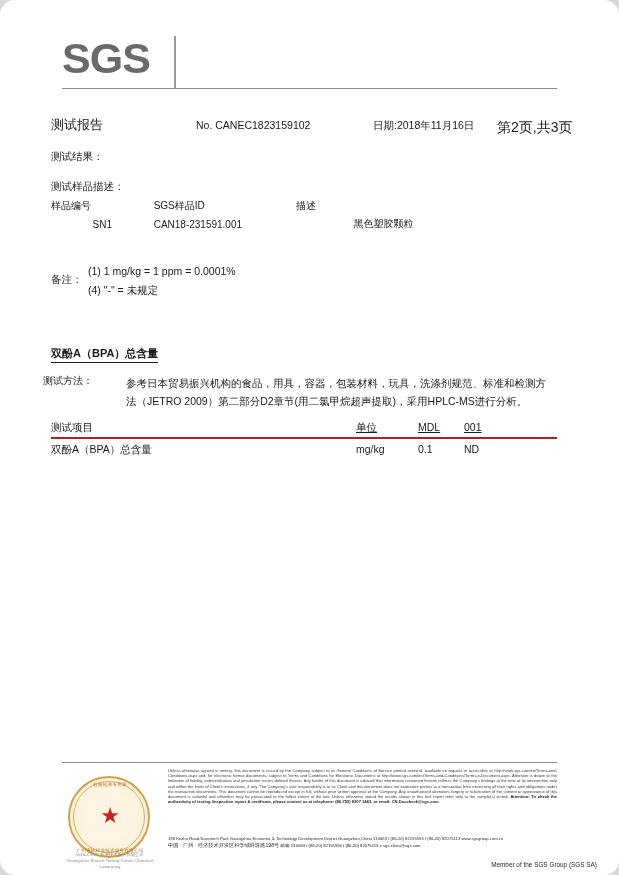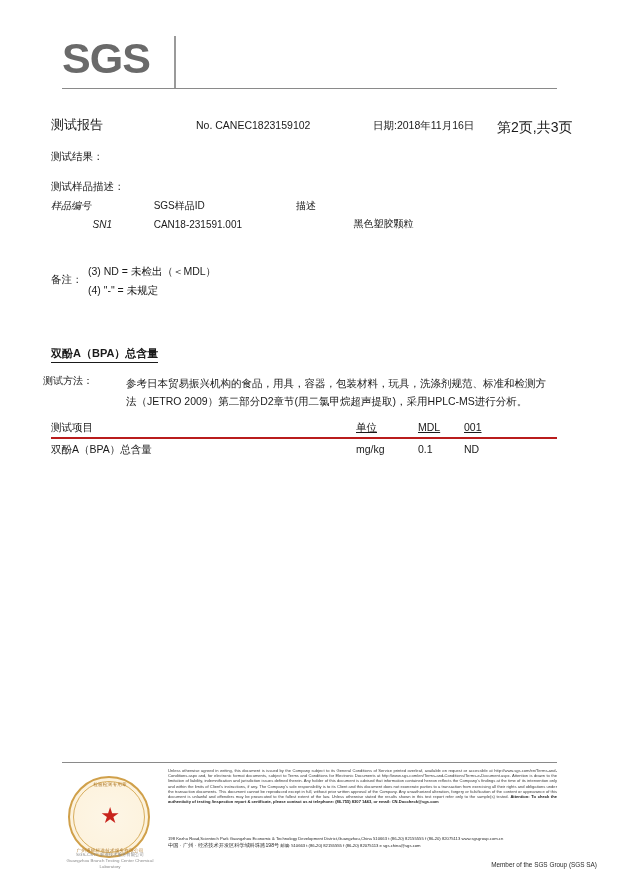--- a/index.html
+++ b/index.html
@@ -10,20 +10,21 @@
   body {
     width: 619px; height: 875px;
     font-family: "Liberation Sans", sans-serif;
     -webkit-font-smoothing: antialiased;
   }
   .page {
     position: relative;
     width: 619px; height: 875px;
     background: #ffffff;
     overflow: hidden;
+    border-radius: 15px;
   }
 
   
   .sgs-logo {
     position: absolute;
     left: 62px; top: 36px;
     width: 110px; height: 46px;
   }
   .sgs-logo .sgs-text {
     font-family: "Liberation Sans", sans-serif;
@@ -95,21 +96,21 @@
     text-align: left;
     padding: 1px 0 3px 0;
     color: #1a1a1a;
   }
   .tbl-sample td {
     font-size: 10px;
     padding: 1px 0;
     color: #1a1a1a;
     margin-top: 32px;
   }
-  .col-no  { width: 88px; text-align: center; font-style: italic; }
+  .col-no  { width: 88px; text-align: center; }
   .col-id  { width: 122px; text-align: left; }
   .col-desc{ width: 150px; text-align: center; }
 
   .remark-label { left: 51px; top: 243px; margin-top: 30px; }
   .remark-list {
     position: absolute;
     left: 88px; top: 262px;
     font-size: 10.5px;
     color: #1a1a1a;
     line-height: 19px;
@@ -281,21 +282,21 @@
       <tr>
         <td class="col-no">SN1</td>
         <td class="col-id">CAN18-231591.001</td>
         <td class="col-desc">黑色塑胶颗粒</td>
       </tr>
     </tbody>
   </table>
 
   <div class="lbl remark-label">备注：</div>
   <div class="remark-list">
-    <div>(3) ND = 未检出（＜MDL）</div>
+    <div>(1) 1 mg/kg = 1 ppm = 0.0001%</div>
     <div>(4) "-" = 未规定</div>
   </div>
 
   <div class="section-head">双酚A（BPA）总含量</div>
 
   <div class="method-label">测试方法：</div>
   <div class="method-text">
     <div>参考日本贸易振兴机构的食品，用具，容器，包装材料，玩具，洗涤剂规范、标准和检测方</div>
     <div>法（JETRO 2009）第二部分D2章节(用二氯甲烷超声提取)，采用HPLC-MS进行分析。</div>
   </div>

